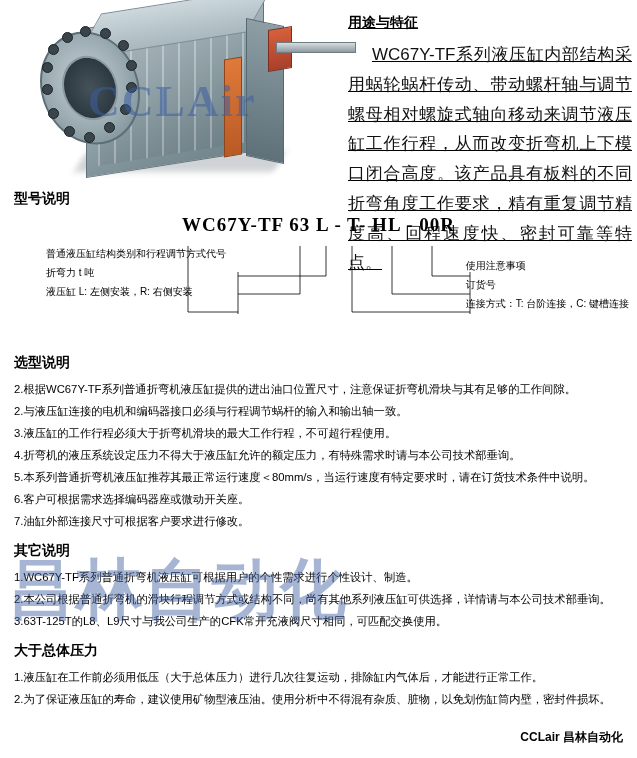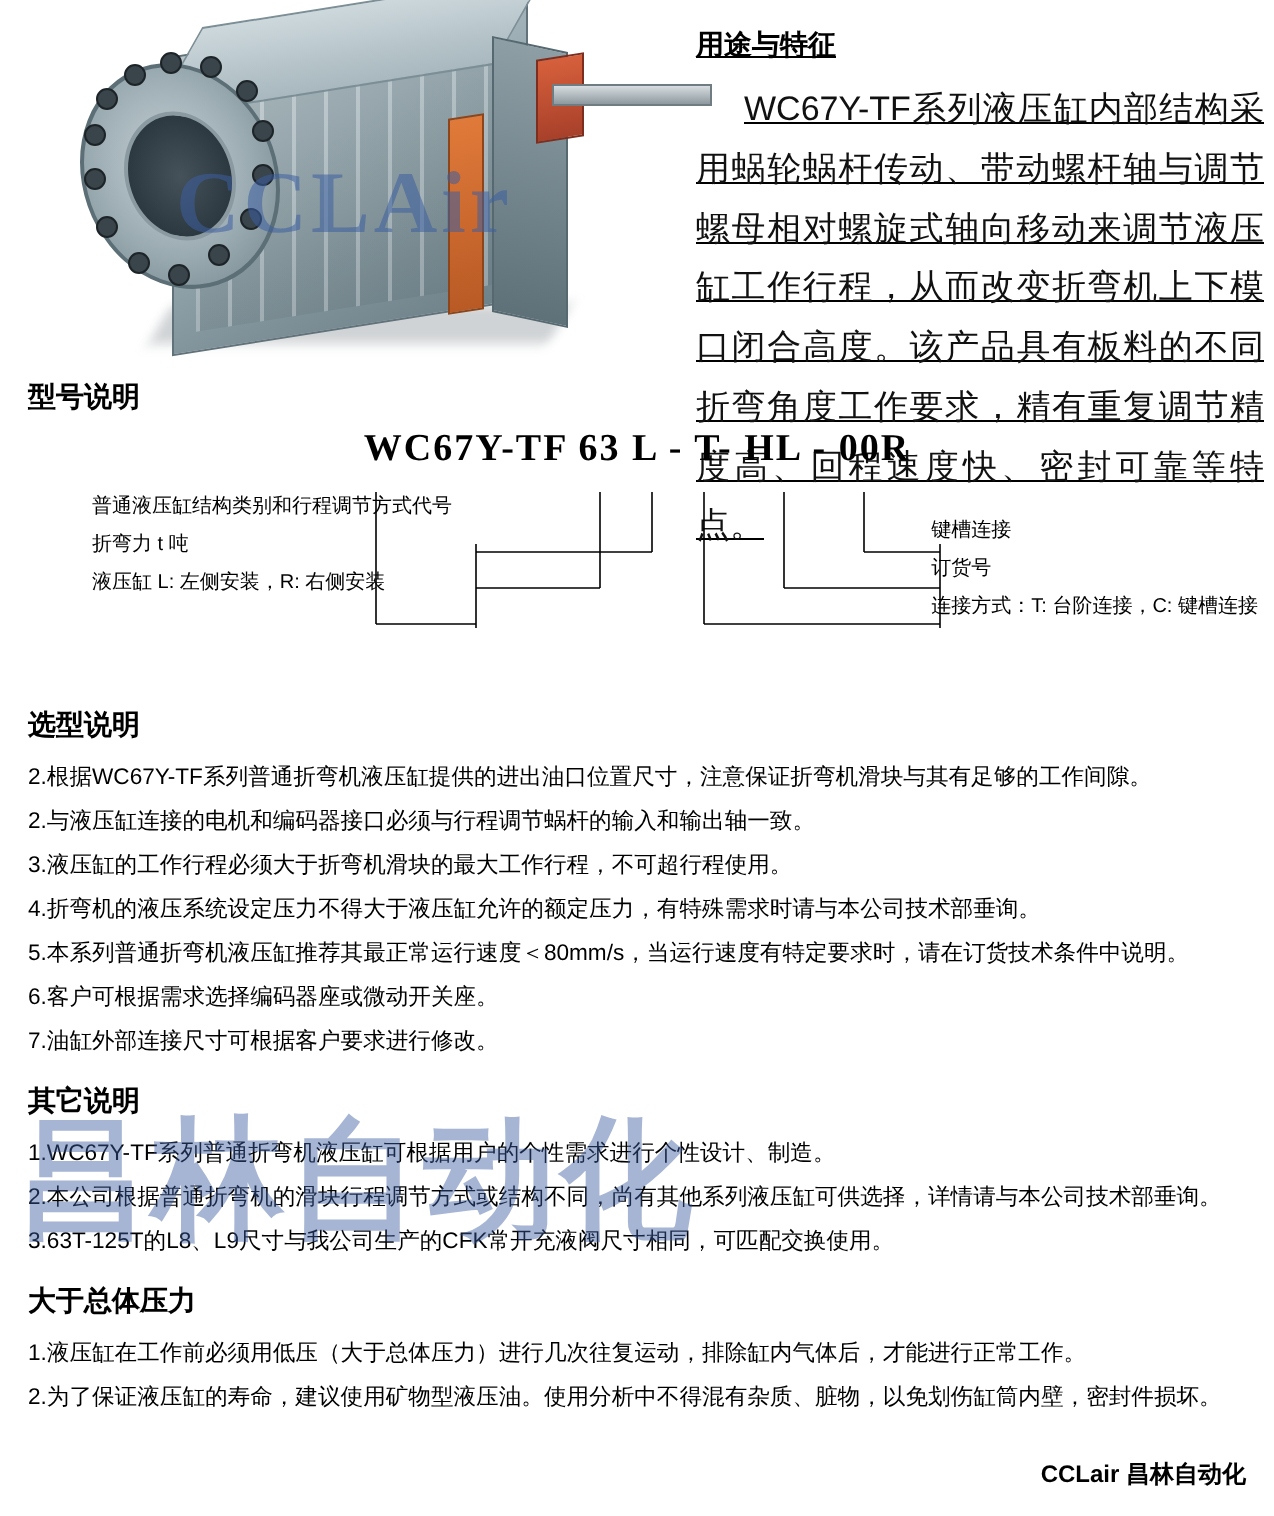--- a/index.html
+++ b/index.html
@@ -330,21 +330,21 @@
       <line x1="470" y1="58" x2="470" y2="100" stroke="#000" stroke-width="0.8"></line>
     </svg>
 
     <div class="legend-left">
       <div>普通液压缸结构类别和行程调节方式代号</div>
       <div>折弯力 t 吨</div>
       <div>液压缸 L: 左侧安装，R: 右侧安装</div>
     </div>
 
     <div class="legend-right">
-      <div>键槽连接</div>
+      <div>使用注意事项</div>
       <div>订货号</div>
       <div>连接方式：T: 台阶连接，C: 键槽连接</div>
     </div>
   </div>
 
   <div class="sec">
     <div class="sec-h">选型说明</div>
     <ul class="sec-list">
       <li>2.根据WC67Y-TF系列普通折弯机液压缸提供的进出油口位置尺寸，注意保证折弯机滑块与其有足够的工作间隙。</li>
       <li>2.与液压缸连接的电机和编码器接口必须与行程调节蜗杆的输入和输出轴一致。</li>

